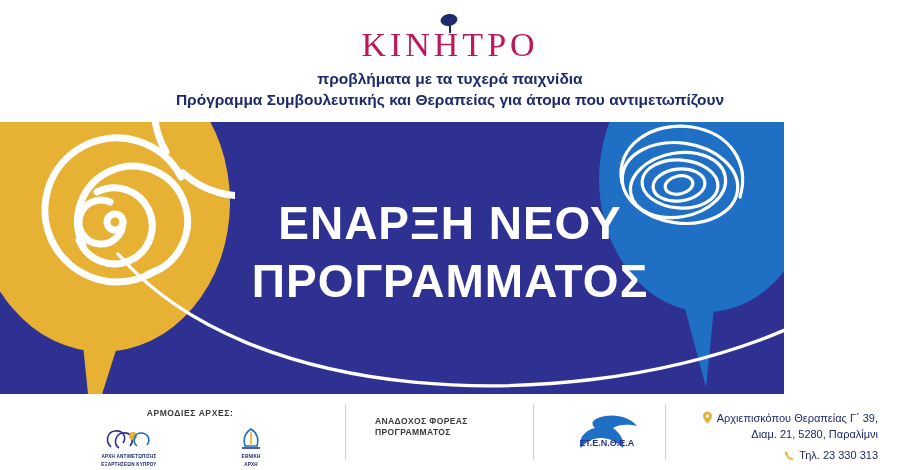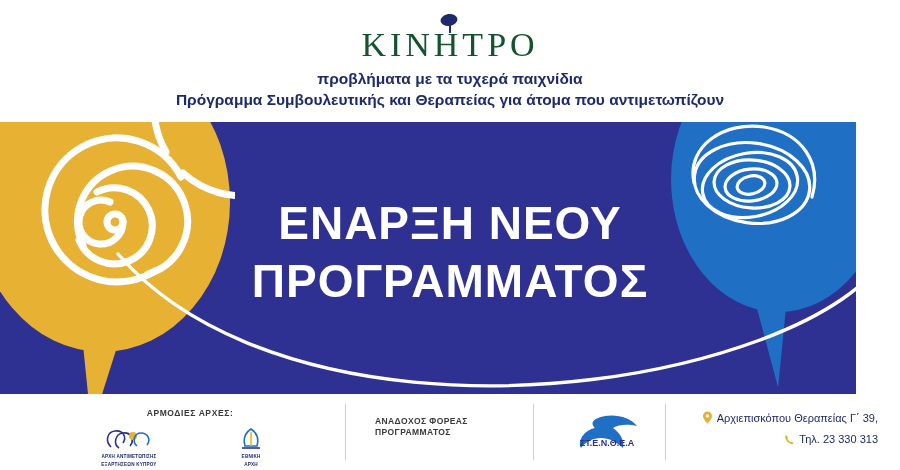--- a/index.html
+++ b/index.html
@@ -28,21 +28,21 @@
     z-index: 30;
     text-align: center;
   }
   .brand {
     position: absolute;
     top: 26px;
     left: 0;
     width: 900px;
     font-size: 34px;
     letter-spacing: 4px;
-    color: #14532d;
+    color: #be185d;
     font-weight: 400;
     font-family: "Liberation Serif", serif;
   }
   .brand-dot {
     position: absolute;
     top: 14px;
     left: 449px;
     width: 17px;
     height: 12px;
     border-radius: 50% 50% 50% 50%;
@@ -66,21 +66,21 @@
     line-height: 21px;
     color: #1d2a6b;
     font-weight: bold;
   }
 
   
   .panel {
     position: absolute;
     top: 122px;
     left: 0;
-    width: 856px;
+    width: 784px;
     height: 272px;
     background: #2e3191;
     overflow: hidden;
   }
 
   
   .bubble-yellow {
     position: absolute;
     top: -70px;
     left: -25px;
@@ -360,20 +360,21 @@
       </svg>
     </div>
 
     <div class="foot-col-4">
       <span class="addr-line">
         <svg class="pin-icon" width="11" height="13" viewBox="0 0 11 13">
           <path d="M5.5,0.6 C2.9,0.6 1,2.5 1,5 C1,8.2 5.5,12.4 5.5,12.4 C5.5,12.4 10,8.2 10,5 C10,2.5 8.1,0.6 5.5,0.6 Z" fill="#e7b233"></path>
           <circle cx="5.5" cy="4.9" r="1.7" fill="#ffffff"></circle>
         </svg><span>Αρχιεπισκόπου Θεραπείας Γ΄ 39,</span>
       </span>
+      <span class="addr-line">Διαμ. 21, 5280, Παραλίμνι</span>
       <span class="addr-line phone-row">
         <svg class="phone-icon" width="11" height="11" viewBox="0 0 11 11">
           <path d="M1.2,1.6 C0.8,3.6 2,6.5 4,8.2 C6,9.9 8.4,10.4 9.6,9.6 L8.2,7.8 L6.6,8.2 C5.6,7.6 4.2,6.2 3.6,5 L4,3.4 L2.2,1.2 Z" fill="#e7b233"></path>
         </svg><span>Τηλ. 23 330 313</span>
       </span>
     </div>
 
   </div>
 </div>
 

